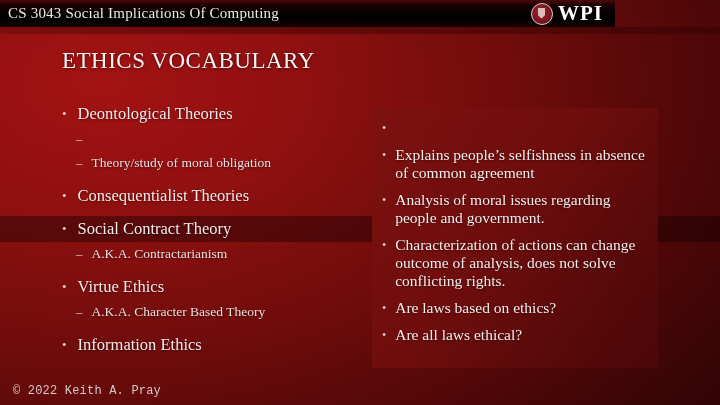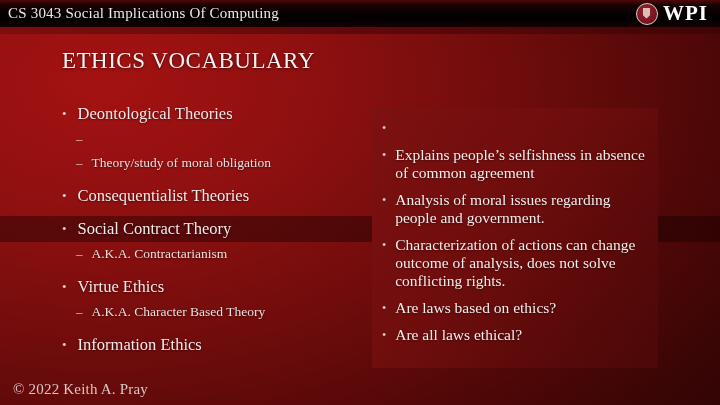--- a/index.html
+++ b/index.html
@@ -7,21 +7,21 @@
     position:relative;
     width:720px;height:405px;
     overflow:hidden;
     font-family:"Liberation Serif", serif;
     background:
       radial-gradient(ellipse 115% 135% at 14% 20%,
         #a41212 0%, #8f1010 25%, #6f0c0c 50%, #4e0707 74%, #380505 90%, #2c0404 100%);
   }
   
   .header{
-    position:absolute;left:0;top:0;width:720px;height:27px;
+    position:absolute;left:0;top:0;width:615px;height:27px;
     background:linear-gradient(to bottom,#4f0808 0%,#1a0303 18%,#080101 45%,#020000 70%,#160202 100%);
     display:flex;align-items:center;justify-content:space-between;
   }
   .course-title{
     color:#efe6e6;font-size:15px;padding-left:8px;letter-spacing:.2px;
     text-shadow:0 1px 2px rgba(0,0,0,.8);white-space:nowrap;
   }
   .logo{display:flex;align-items:center;padding-right:12px;}
   .seal{
     width:22px;height:22px;border-radius:50%;
@@ -72,21 +72,21 @@
     background:linear-gradient(125deg,#7e1111 0%,#6e0d0d 45%,#560909 80%,#4c0808 100%);
     z-index:2;
   }
   .rli{display:flex;align-items:flex-start;margin-top:9px;}
   .rli:first-child{margin-top:0;}
   .rli .marker{font-size:12px;color:#dfc9c9;margin-right:9px;line-height:1.5;}
   .rli .txt{font-size:15.5px;line-height:1.16;color:#f3ecec;text-shadow:0 1px 2px rgba(0,0,0,.45);}
   
   .footer{
     position:absolute;left:13px;bottom:7px;
-    color:#d9c6c6;font-size:15px;letter-spacing:.2px;
+    color:#d9c6c6;font-size:12px;letter-spacing:.2px;font-family:Liberation Mono, monospace;
   }
 </style>
 </head>
 <body>
 
 <div class="slide">
 
   <div class="header">
     <div class="course-title">CS 3043 Social Implications Of Computing</div>
     <div class="logo">

